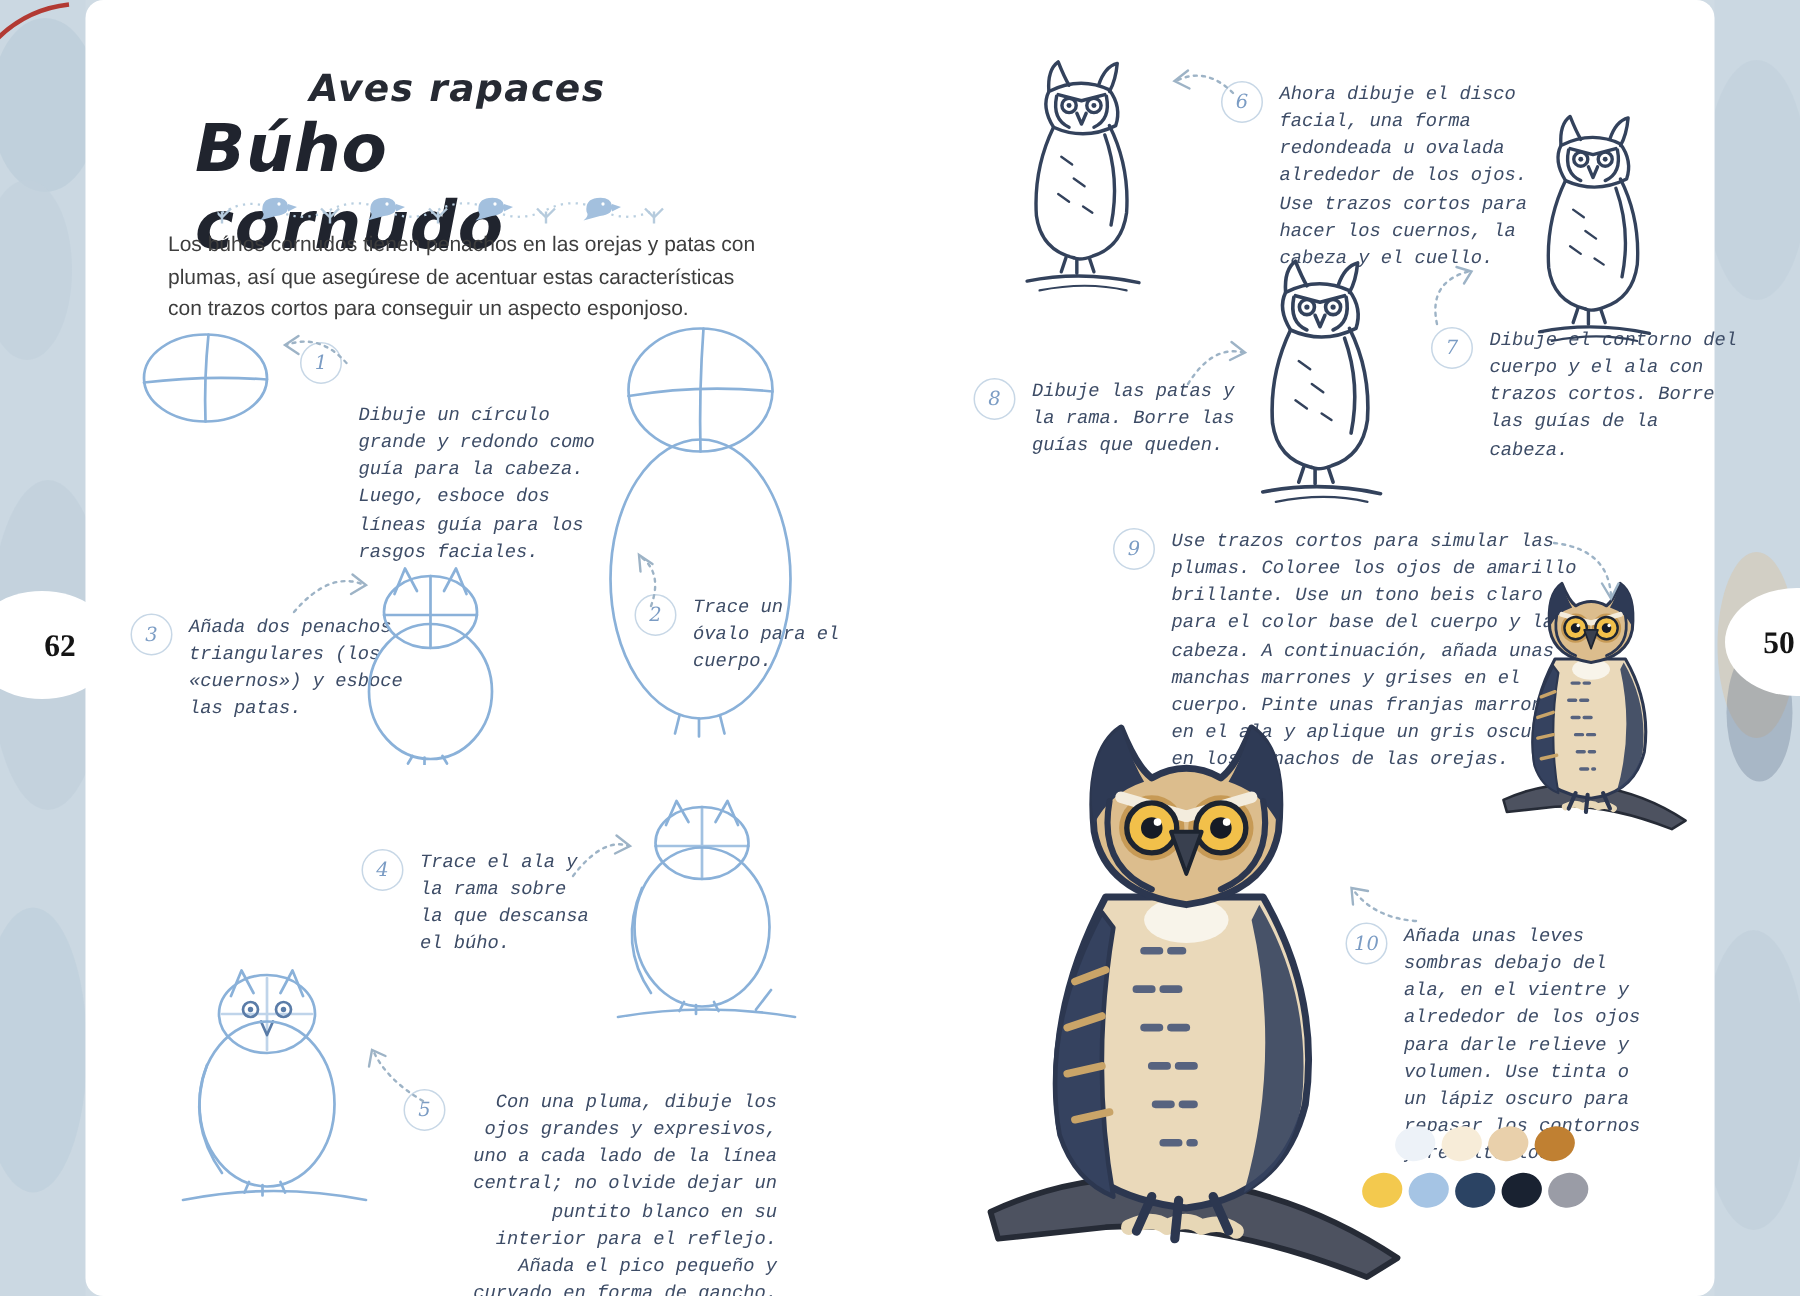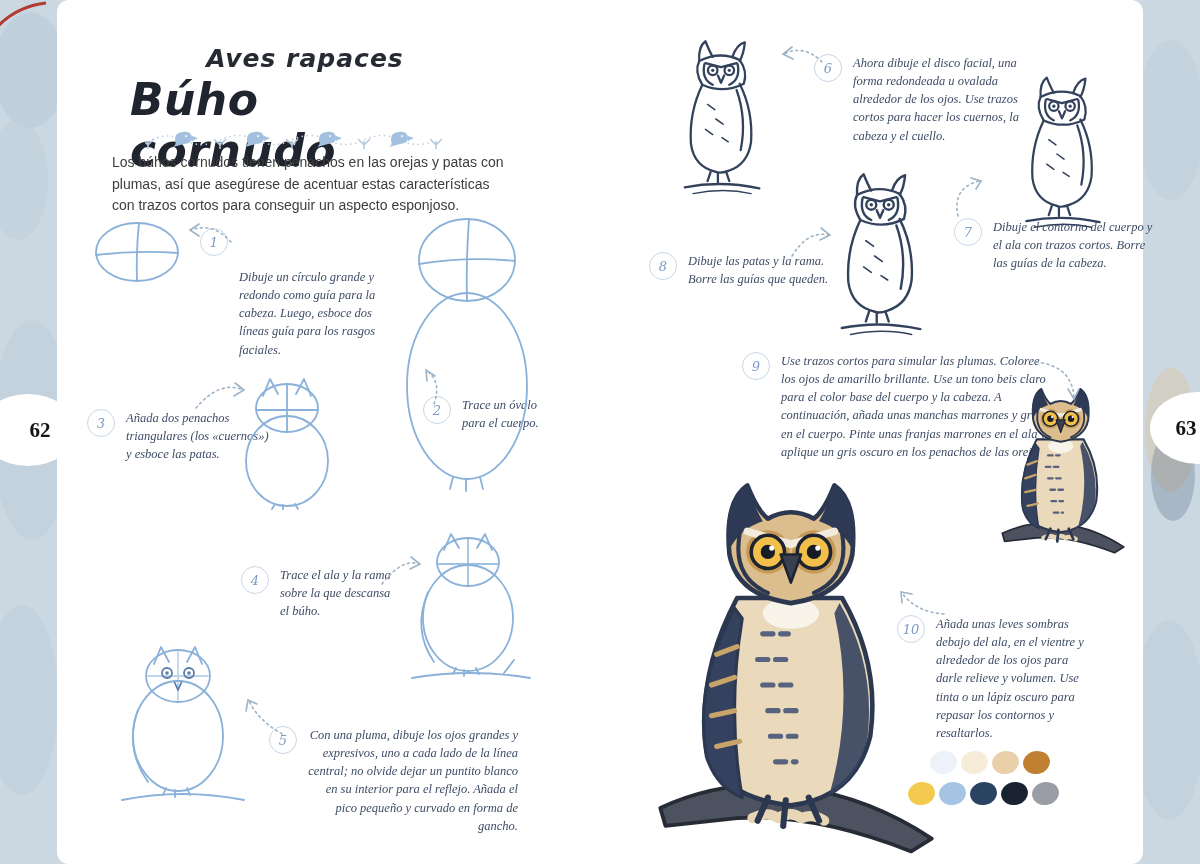--- a/index.html
+++ b/index.html
@@ -12,21 +12,21 @@
   .pagenum{position:absolute;width:72px;height:72px;background:#fff;border-radius:50%;
            display:flex;align-items:center;justify-content:center;
            font:700 21px "Liberation Serif",serif;color:#141414;z-index:5;}
   .kicker{position:absolute;left:130px;top:44px;width:350px;text-align:center;
           font:600 italic 25px "DejaVu Sans",sans-serif;color:#262a33;letter-spacing:1px;}
   .title{position:absolute;left:130px;top:74px;width:350px;text-align:left;
          font:700 italic 44px "DejaVu Sans",sans-serif;color:#20242e;letter-spacing:0.5px;}
   .garland{position:absolute;left:145px;top:126px;}
   .intro{position:absolute;left:112px;top:152px;width:395px;text-align:left;
          font-size:14px;line-height:1.55;color:#3d3d3d;margin:0;}
-  .hand{font-family:Liberation Serif, serif;font-style:italic;color:#3d4c66;
+  .hand{font-family:Liberation Mono, monospace;font-style:italic;color:#3d4c66;
         font-size:12.5px;line-height:1.45;margin:0;}
   .step{position:absolute;display:flex;gap:11px;align-items:flex-start;}
   .step-circle{flex:0 0 auto;width:26px;height:26px;border:1.5px solid #c7d7e6;border-radius:50%;
                color:#7b9cc4;font:italic 13px "DejaVu Serif",serif;display:flex;align-items:center;
                justify-content:center;background:#fff;}
   .sketch,.arrow{position:absolute;}
   .arrow path{fill:none;stroke:#9db3c6;stroke-width:1.6;stroke-linecap:round;}
   .arrow path.dash{stroke-dasharray:2 3.5;}
   .swatch-row{position:absolute;display:flex;gap:4px;}
   .swatch{width:27px;height:23px;border-radius:50%;transform:rotate(-12deg);}
@@ -53,21 +53,21 @@
       <ellipse cx="26" cy="720" rx="36" ry="100" fill="#bfcedb" opacity="0.6"></ellipse>
     </svg>
   </div>
 
   <div class="page"></div>
 
   <div class="pagenum" style="left:-20px;top:394px;padding-left:24px;">
     <span>62</span>
   </div>
   <div class="pagenum" style="left:1150px;top:392px;padding-right:24px;">
-    <span>63</span>
+    <span>50</span>
   </div>
 
   <div class="kicker">Aves rapaces</div>
   <div class="title">Búho cornudo</div>
 
   <svg class="garland" width="305" height="28" viewBox="0 0 305 28">
     <defs>
       <g id="gbird">
         <path d="M-9,3 Q-10,-5 -2,-6 Q7,-7 8,-1 Q9,5 0,6 L-11,9 Q-7,6 -9,3 Z" fill="#a3c0de"></path>
         <path d="M8,-2 l6,2 l-6,3 z" fill="#a3c0de"></path>

